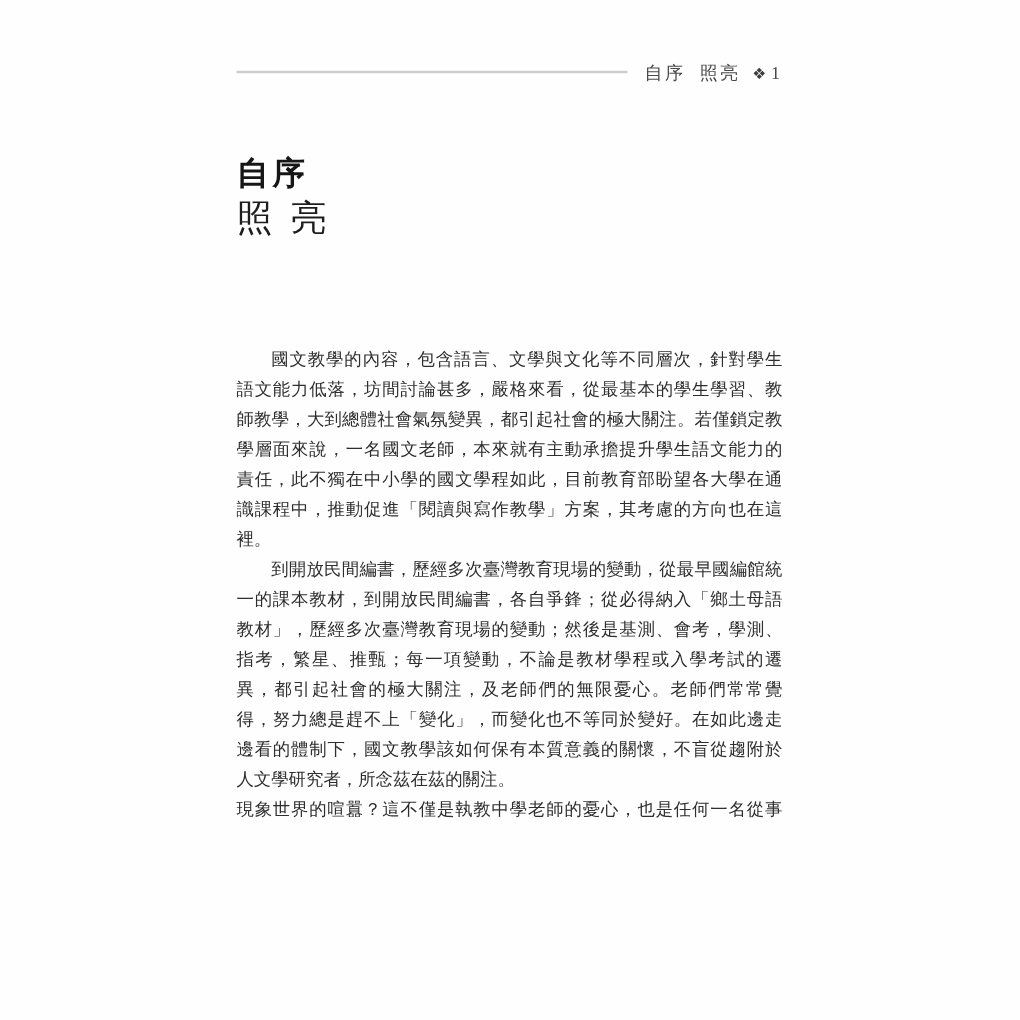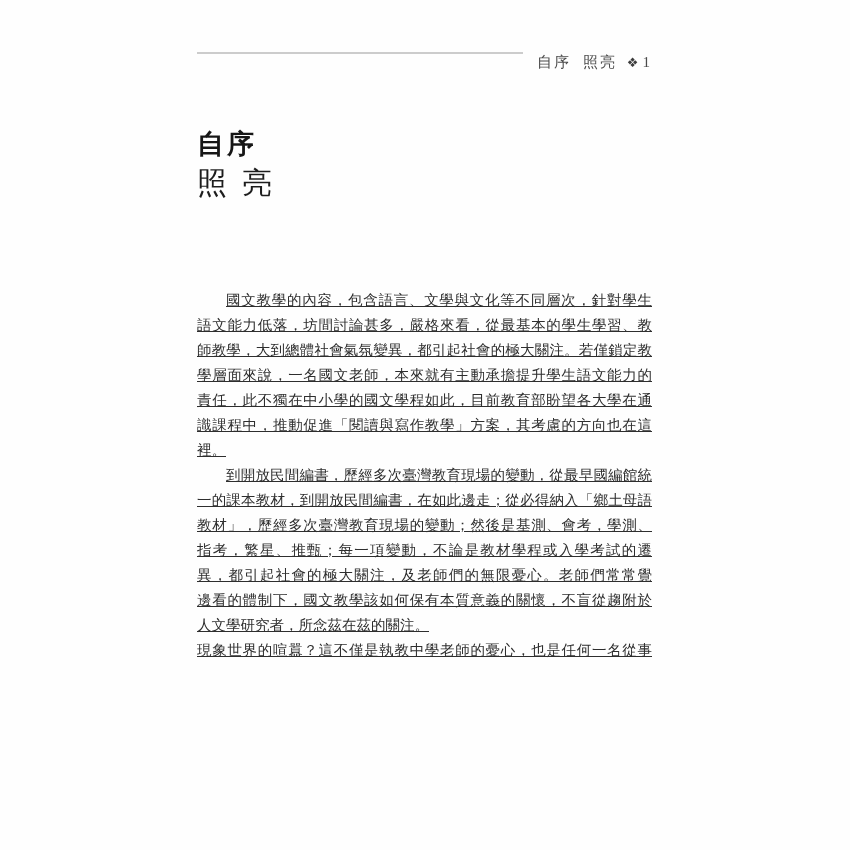--- a/index.html
+++ b/index.html
@@ -13,21 +13,21 @@
     overflow: hidden;
   }
 
   
   .running-header {
     position: absolute;
     top: 52px;
     left: 197px;
     width: 455px;
     display: flex;
-    align-items: flex-start;
+    align-items: center;
   }
   .header-rule {
     flex: 1 1 auto;
     height: 2px;
     background: #cccccc;
     margin-bottom: 4px;
   }
   .header-text {
     flex: 0 0 auto;
     margin-left: 14px;
@@ -64,21 +64,21 @@
   }
 
   
   .body-text {
     position: absolute;
     top: 288px;
     left: 197px;
     width: 455px;
     color: #2e2e2e;
   }
-  .para { margin: 0; text-decoration: underline; }
+  .para { margin: 0; }
   .tline {
     display: block;
     font-size: 14.5px;
     line-height: 25px;
     text-align: justify;
     text-align-last: justify;
     white-space: nowrap;
     color: #2e2e2e;
   }
   .tline.indent { text-indent: 2em; }
@@ -109,24 +109,25 @@
       <span class="tline">語文能力低落，坊間討論甚多，嚴格來看，從最基本的學生學習、教</span>
       <span class="tline">師教學，大到總體社會氣氛變異，都引起社會的極大關注。若僅鎖定教</span>
       <span class="tline">學層面來說，一名國文老師，本來就有主動承擔提升學生語文能力的</span>
       <span class="tline">責任，此不獨在中小學的國文學程如此，目前教育部盼望各大學在通</span>
       <span class="tline">識課程中，推動促進「閱讀與寫作教學」方案，其考慮的方向也在這</span>
       <span class="tline short">裡。</span>
     </p>
 
     <p class="para">
       <span class="tline indent">到開放民間編書，歷經多次臺灣教育現場的變動，從最早國編館統</span>
-      <span class="tline">一的課本教材，到開放民間編書，在如此邊走；從必得納入「鄉土母語</span>
+      <span class="tline">一的課本教材，到開放民間編書，各自爭鋒；從必得納入「鄉土母語</span>
       <span class="tline">教材」，歷經多次臺灣教育現場的變動；然後是基測、會考，學測、</span>
       <span class="tline">指考，繁星、推甄；每一項變動，不論是教材學程或入學考試的遷</span>
       <span class="tline">異，都引起社會的極大關注，及老師們的無限憂心。老師們常常覺</span>
+      <span class="tline">得，努力總是趕不上「變化」，而變化也不等同於變好。在如此邊走</span>
       <span class="tline">邊看的體制下，國文教學該如何保有本質意義的關懷，不盲從趨附於</span>
       <span class="tline short">人文學研究者，所念茲在茲的關注。</span>
       <span class="tline">現象世界的喧囂？這不僅是執教中學老師的憂心，也是任何一名從事</span>
     </p>
 
 
   </div>
 
 </div>
 

